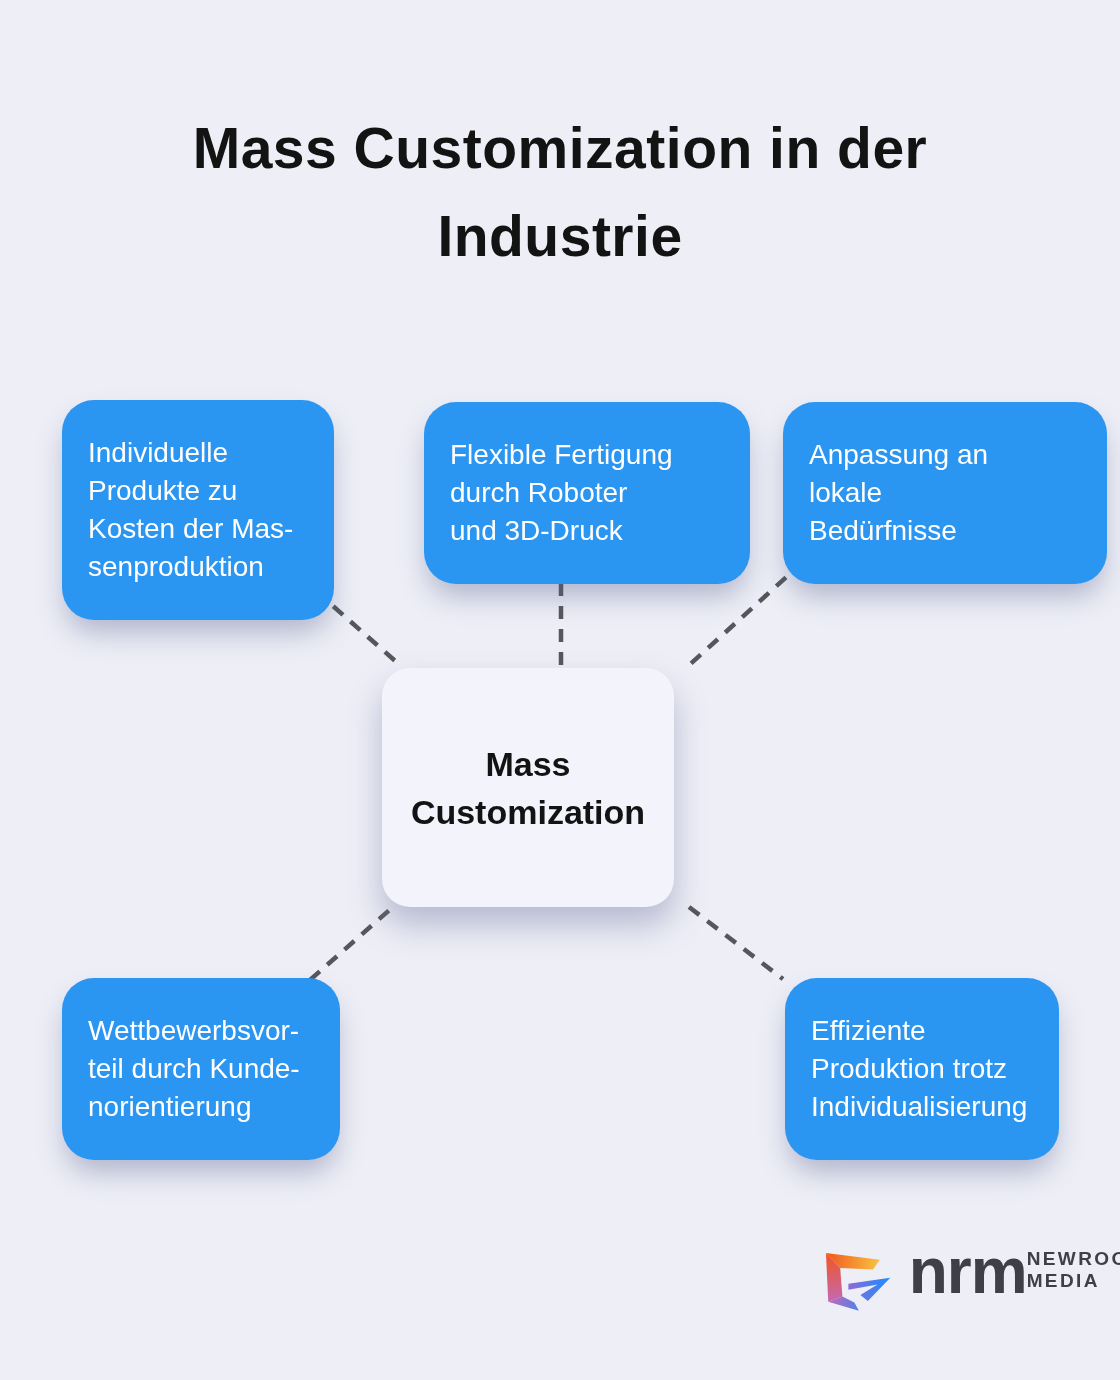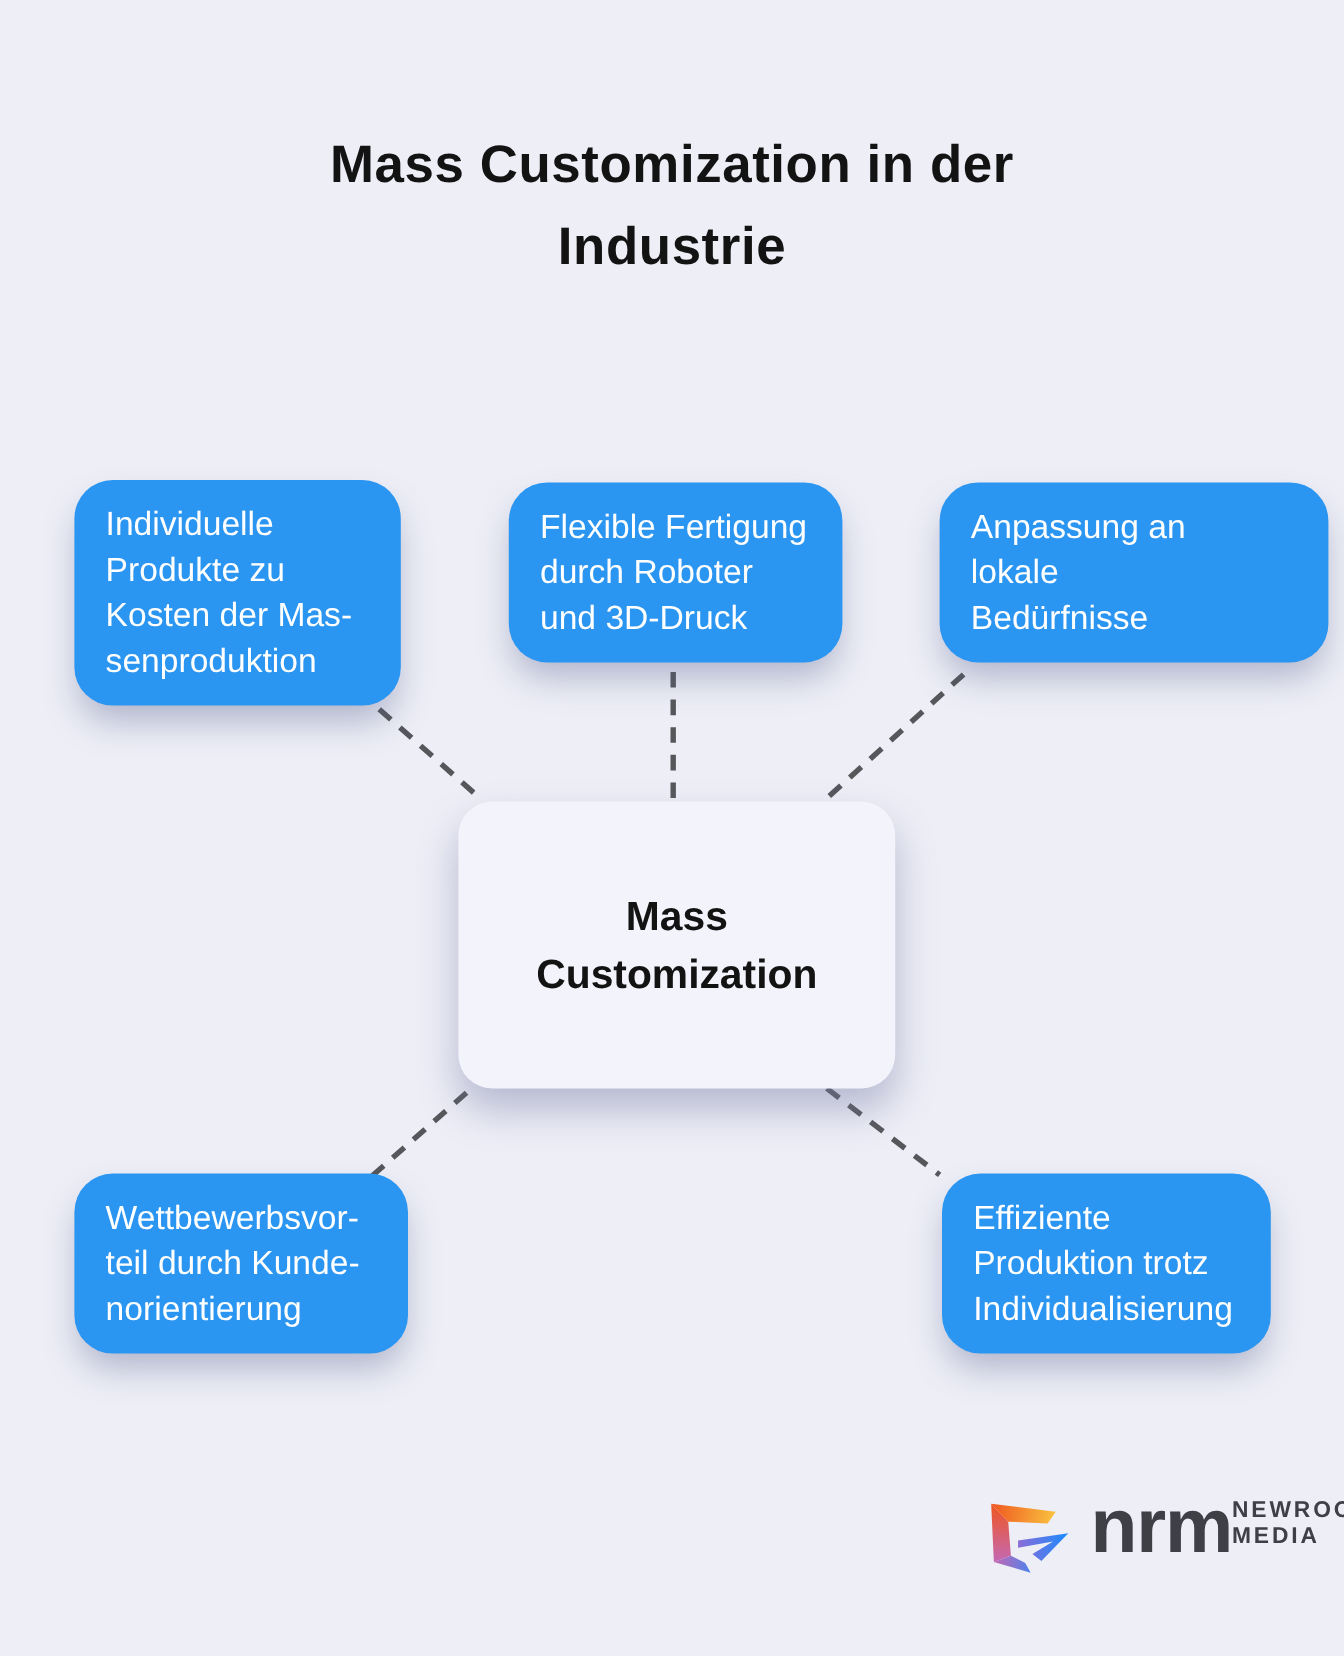--- a/index.html
+++ b/index.html
@@ -19,59 +19,59 @@
     width:1120px;height:1380px;
     background:var(--bg);
     overflow:hidden;
     margin:0 auto;
   }
   .title{
     position:absolute;
     top:104px;left:0;
     width:100%;
     text-align:center;
-    font-size:44px;
+    font-size:57px;
     font-weight:700;
     line-height:1.55;
     color:var(--text-dark);
     letter-spacing:0.5px;
     white-space:pre-line;
   }
   .connectors{
     position:absolute;
     left:0;top:0;
     width:1120px;height:1380px;
   }
   .connectors line{
     stroke:var(--connector);
     stroke-width:4.5;
     stroke-dasharray:13 10;
   }
   .node{
     position:absolute;
     background:var(--accent-blue);
     border-radius:32px;
-    padding:18px 26px;
+    padding:34px 26px;
     box-shadow:0 16px 28px -4px rgba(84,96,140,0.40);
   }
   .node-text{
     color:var(--text-light);
     font-size:28px;
     line-height:38px;
     white-space:pre-line;
   }
   .node-tl{left:62px;  top:400px; width:272px;}
-  .node-tc{left:424px; top:402px; width:278px;}
+  .node-tc{left:424px; top:402px; width:326px;}
   .node-tr{left:783px; top:402px; width:324px;}
   .node-bl{left:62px;  top:978px; width:278px;}
   .node-br{left:785px; top:978px; width:274px;}
   .center-node{
     position:absolute;
     left:382px;top:668px;
-    width:364px;height:239px;
+    width:292px;height:239px;
     background:var(--panel);
     border-radius:28px;
     box-shadow:0 18px 32px rgba(118,122,165,0.45);
     display:flex;align-items:center;justify-content:center;
   }
   .center-text{
     font-size:34px;
     font-weight:700;
     line-height:48px;
     color:var(--text-dark);

